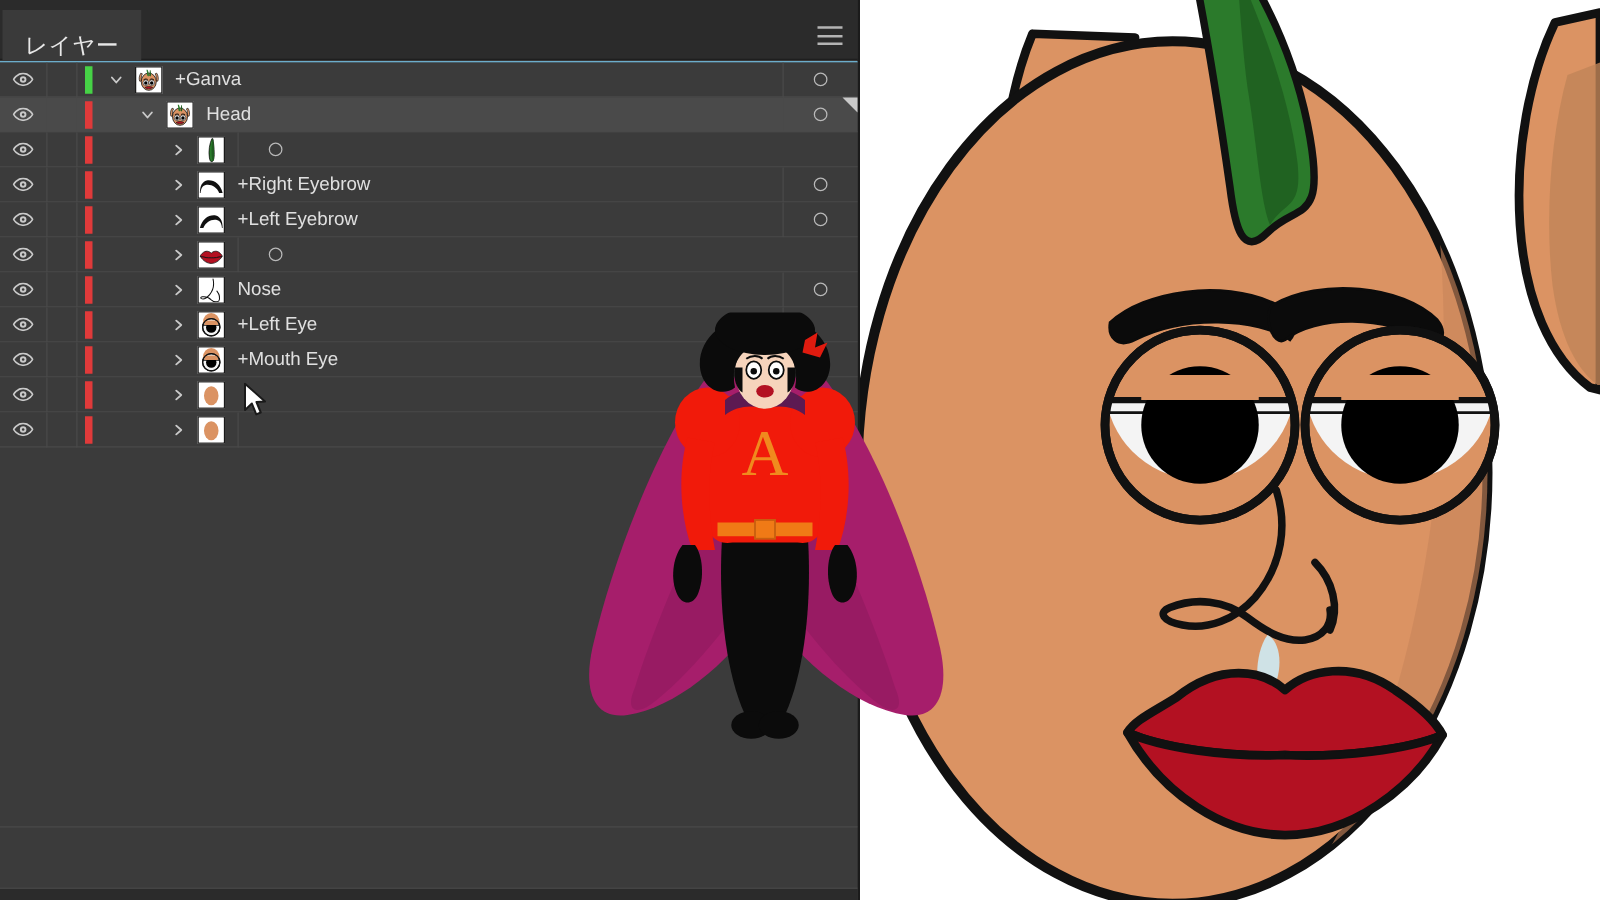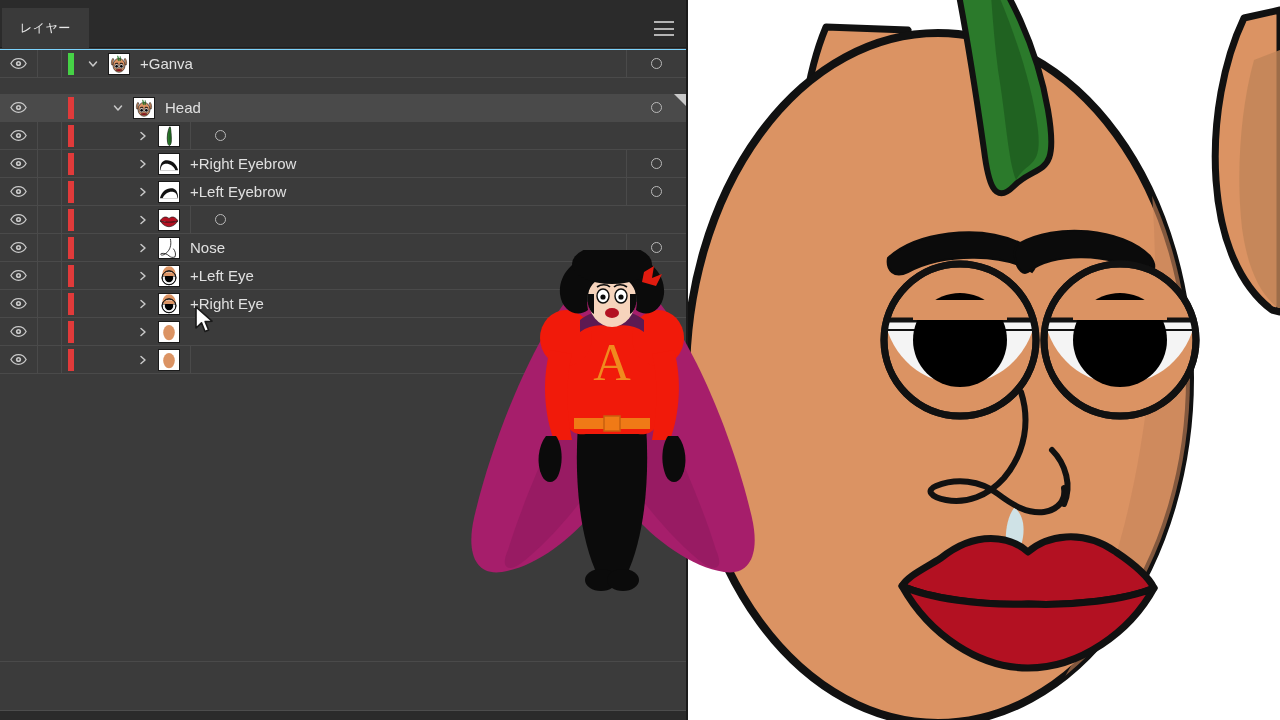--- a/index.html
+++ b/index.html
@@ -40,24 +40,24 @@
   }
   #panel-tabbar {
     position: absolute; left: 0; top: 8px;
     width: 686px; height: 40px;
     background: #2b2b2b;
     border-bottom: 1px solid #1e1e1e;
   }
   #panel-tab {
     position: absolute; left: 2px; top: 0;
     height: 40px; padding: 0 18px;
-    display: flex; align-items: center;
+    display: flex; align-items: flex-end;
     background: #3a3a3a;
     color: #e8e8e8;
-    font-size: 12px;
+    font-size: 18px;
     letter-spacing: 0.5px;
   }
   #panel-menu-icon {
     position: absolute; right: 12px; top: 13px;
     width: 20px; height: 15px;
     display: flex; flex-direction: column; justify-content: space-between;
     cursor: pointer;
   }
   #panel-menu-icon i {
     display: block; height: 2px; background: #b4b4b4; width: 100%;
@@ -73,21 +73,21 @@
   .layer-row {
     position: relative;
     height: 28px;
     display: flex; align-items: center;
     border-bottom: 1px solid #4a4a4a;
     background: #3b3b3b;
     color: #e0e0e0;
     font-size: 15px;
     cursor: default;
   }
-  .layer-row.selected { background: #4a4a4a; margin-top: 16px; }
+  .layer-row.selected { background: #4a4a4a; }
 
   .cell-eye {
     width: 38px; height: 28px;
     display: flex; align-items: center; justify-content: center;
     flex: 0 0 38px;
     border-right: 1px solid #4a4a4a;
     cursor: pointer;
   }
   .eye-glyph { width: 17px; height: 11px; display:block; }
 
@@ -582,21 +582,21 @@
                 <rect x="0" y="0" width="22" height="22" fill="#fff"></rect>
                 <ellipse cx="11" cy="9" rx="7.4" ry="8.6" fill="#db9363"></ellipse>
                 <circle cx="11" cy="13" r="7.6" fill="#f4f4f4" stroke="#111" stroke-width="1.1"></circle>
                 <path d="M3.6 11 L18.4 11" stroke="#111" stroke-width="1.1"></path>
                 <circle cx="11" cy="13.2" r="4.6" fill="#000"></circle>
                 <path d="M5 11 L17 11 L17 7 L5 7 Z" fill="#db9363"></path>
                 <circle cx="11" cy="13" r="7.6" fill="none" stroke="#111" stroke-width="1.1"></circle>
               </svg>
             </span>
           </div>
-          <div class="cell-name">+Right Eye</div>
+          <div class="cell-name">+Mouth Eye</div>
           <div class="cell-right"></div>
         </div>
         <div class="layer-row">
           <div class="cell-eye">
             <svg class="eye-glyph" viewBox="0 0 17 11">
               <path d="M8.5 0.7 C3.5 0.7 0.9 5.5 0.9 5.5 C0.9 5.5 3.5 10.3 8.5 10.3 C13.5 10.3 16.1 5.5 16.1 5.5 C16.1 5.5 13.5 0.7 8.5 0.7 Z" fill="none" stroke="#c9c9c9" stroke-width="1.3"></path>
               <circle cx="8.5" cy="5.5" r="2.6" fill="#c9c9c9"></circle>
               <circle cx="8.5" cy="5.5" r="1.0" fill="#3b3b3b"></circle>
             </svg>
           </div>

